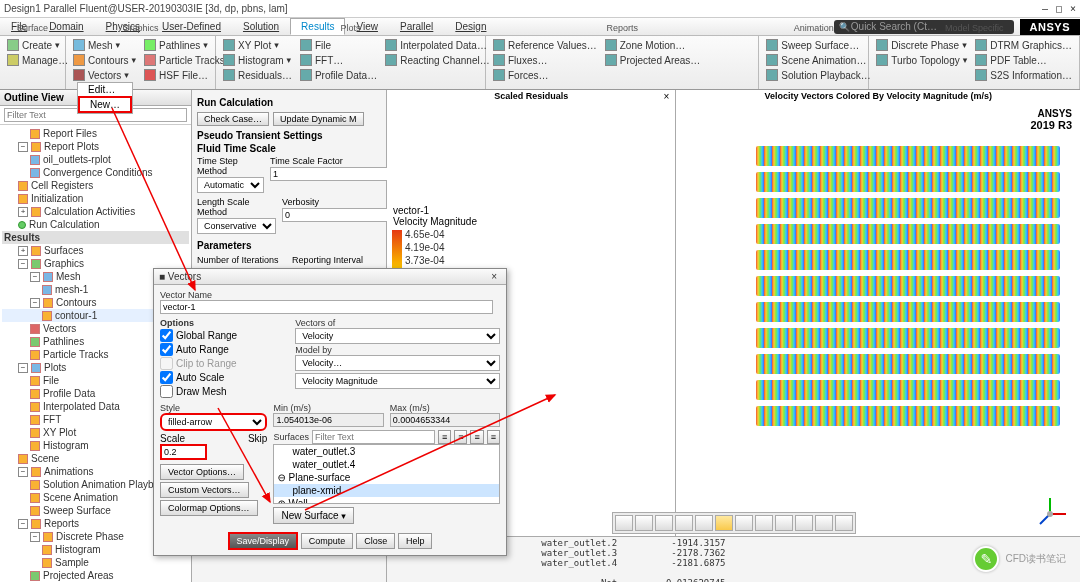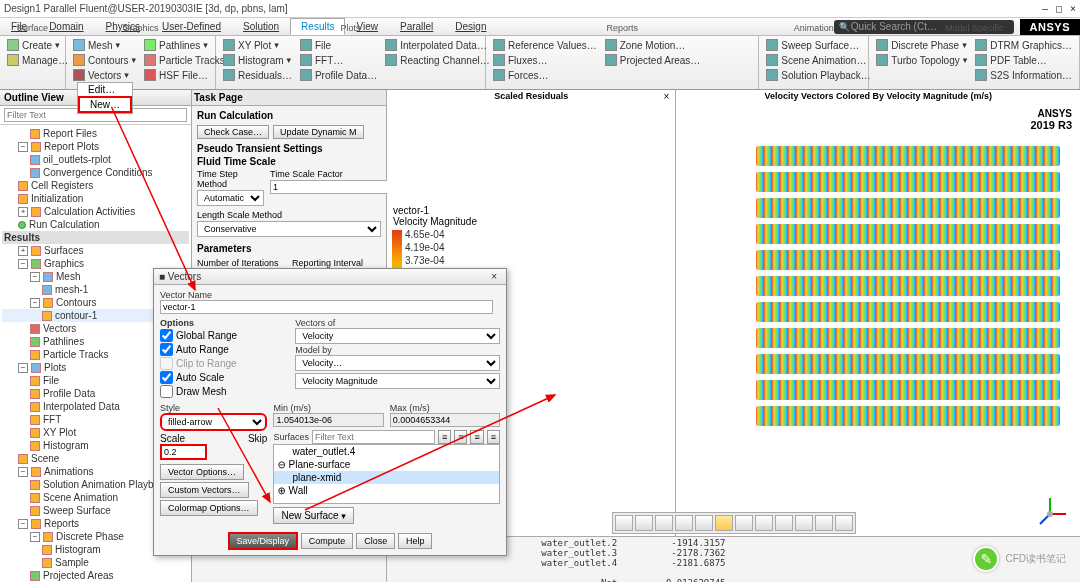--- a/index.html
+++ b/index.html
@@ -402,21 +402,20 @@
         </div>
       <div class="n ind2">
           <span class="ic g"></span>
           <span>Projected Areas</span>
         </div>
 
     </div>
   </div>
 
   <div class="taskpage">
-    <div class="title">Task Page</div>
     <div class="section">Run Calculation</div>
     <div style="display:flex;gap:4px;margin:4px 0;">
       <button class="btn">Check Case…</button>
       <button class="btn">Update Dynamic M</button>
     </div>
     <div class="section">Pseudo Transient Settings</div>
     <div style="font-weight:600;">Fluid Time Scale</div>
     <div class="row">
       <div class="field">
           <label>Time Step Method</label>
@@ -424,20 +423,24 @@
         </div>
       <div class="field">
           <label>Time Scale Factor</label>
           <input value="1" style="">
         </div>
     </div>
     <div class="row">
       <div class="field">
           <label>Length Scale Method</label>
           <select><option>Conservative</option></select>
+        </div>
+      <div class="field">
+          <label>Verbosity</label>
+          <input value="0" style="">
         </div>
     </div>
     <div class="section">Parameters</div>
     <div class="row">
       <div class="field">
           <label>Number of Iterations</label>
         </div>
       <div class="field">
           <label>Reporting Interval</label>
         </div>
@@ -572,20 +575,21 @@
           </div>
         <div style="margin-top:3px;display:flex;align-items:center;gap:3px;">
           <label>Surfaces</label>
           <input type="text" style="flex: 1 1 0%;" placeholder="Filter Text">
           <span class="btn2" style="padding:1px 3px;">≡</span>
           <span class="btn2" style="padding:1px 3px;">≡</span>
           <span class="btn2" style="padding:1px 3px;">≡</span>
           <span class="btn2" style="padding:1px 3px;">≡</span>
         </div>
         <div class="surf-list">
+          <div class="it" style="padding-left:18px;">water_outlet.3</div>
           <div class="it" style="padding-left:18px;">water_outlet.4</div>
           <div class="it">⊖ <span>Plane-surface</span></div>
           <div class="it sel" style="padding-left:18px;">plane-xmid</div>
           <div class="it">⊕ <span>Wall</span></div>
         </div>
         <button class="btn2" style="margin-top:3px;"><span>New Surface</span> ▾</button>
       </div>
     </div>
     <div style="text-align:center;margin-top:8px;">
       <button class="btn2 primary hl-red">Save/Display</button>

